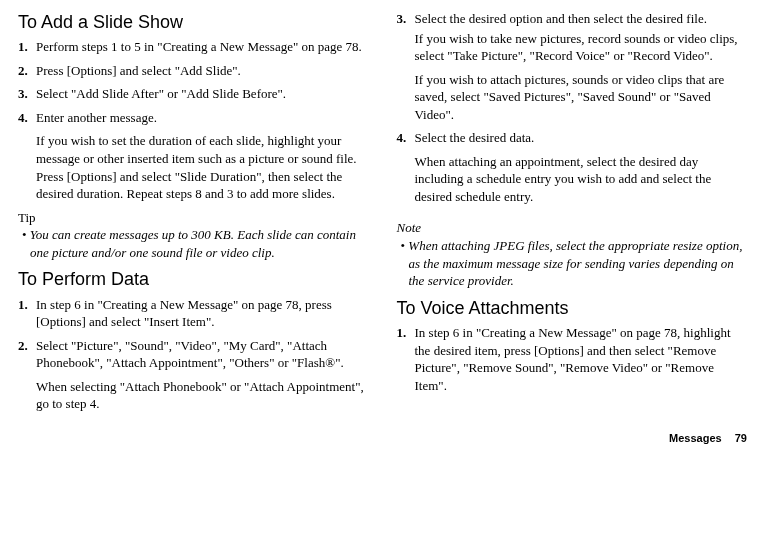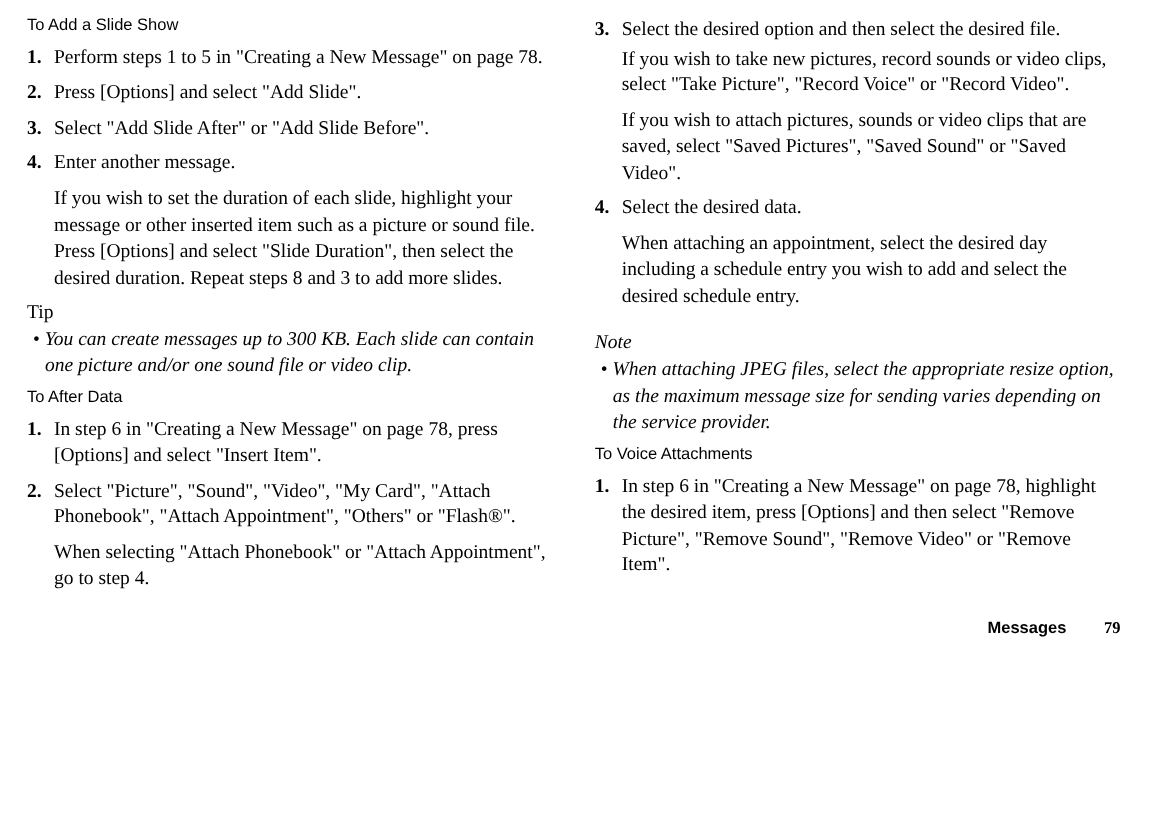--- a/index.html
+++ b/index.html
@@ -1,32 +1,32 @@
 <!DOCTYPE html>
 <html><head>
 <meta charset="utf-8">
 <style>
 * { margin: 0; padding: 0; box-sizing: border-box; }
 body { background: #fff; font-family: "Times New Roman", Times, serif; font-size: 13px; line-height: 1.35; color: #000; width: 767px; height: 551px; overflow: hidden; }
 .page { padding: 10px 18px 0 18px; }
 .cols { display: flex; gap: 26px; }
 .col { flex: 1; }
-.h { font-family: Arial, Helvetica, sans-serif; font-size: 11px; margin-bottom: 4px; }
+.h { font-family: Arial, Helvetica, sans-serif; font-size: 18px; margin-bottom: 4px; }
 .ol { list-style: none; padding: 0; }
 .ol > li { display: flex; margin-bottom: 6px; }
 .ol > li .num { font-weight: bold; min-width: 18px; }
 .ol > li .txt { flex: 1; }
 .sub { margin: 2px 0 6px 18px; }
 .tip-label { font-family: "Times New Roman", Times, serif; font-size: 13px; margin-top: 2px; }
 .tip-body { font-style: italic; margin-left: 12px; text-indent: -8px; padding-left: 0; margin-bottom: 6px; }
 .tip-body::before { content: "• "; font-style: normal; }
 .note-label { font-style: italic; font-size: 13px; margin-top: 14px; }
 .footer { text-align: right; font-family: Arial, Helvetica, sans-serif; font-size: 11px; font-weight: bold; margin-top: 12px; padding-right: 2px; }
 .footer .lbl { font-weight: bold; margin-left: 31px; }
-.footer .pg { font-weight: bold; margin-left: 22px; font-family: Liberation Serif, serif; }
+.footer .pg { font-weight: bold; margin-left: 10px; }
 </style>
 </head>
 <body>
 
 <div class="page">
   <div class="cols">
     <div class="col">
       <div class="h">To Add a Slide Show</div>
       <ol class="ol">
         <li>
@@ -42,21 +42,21 @@
             <span class="txt">Select "Add Slide After" or "Add Slide Before".</span>
           </li>
         <li>
             <span class="num">4.</span>
             <span class="txt">Enter another message.</span>
           </li>
       </ol>
       <div class="sub">If you wish to set the duration of each slide, highlight your message or other inserted item such as a picture or sound file. Press [Options] and select "Slide Duration", then select the desired duration. Repeat steps 8 and 3 to add more slides.</div>
       <div class="tip-label">Tip</div>
       <div class="tip-body">You can create messages up to 300 KB. Each slide can contain one picture and/or one sound file or video clip.</div>
-      <div class="h">To After Data</div>
+      <div class="h">To Perform Data</div>
       <ol class="ol">
         <li>
             <span class="num">1.</span>
             <span class="txt">In step 6 in "Creating a New Message" on page 78, press [Options] and select "Insert Item".</span>
           </li>
         <li>
             <span class="num">2.</span>
             <span class="txt">Select "Picture", "Sound", "Video", "My Card", "Attach Phonebook", "Attach Appointment", "Others" or "Flash®".</span>
           </li>
       </ol>

